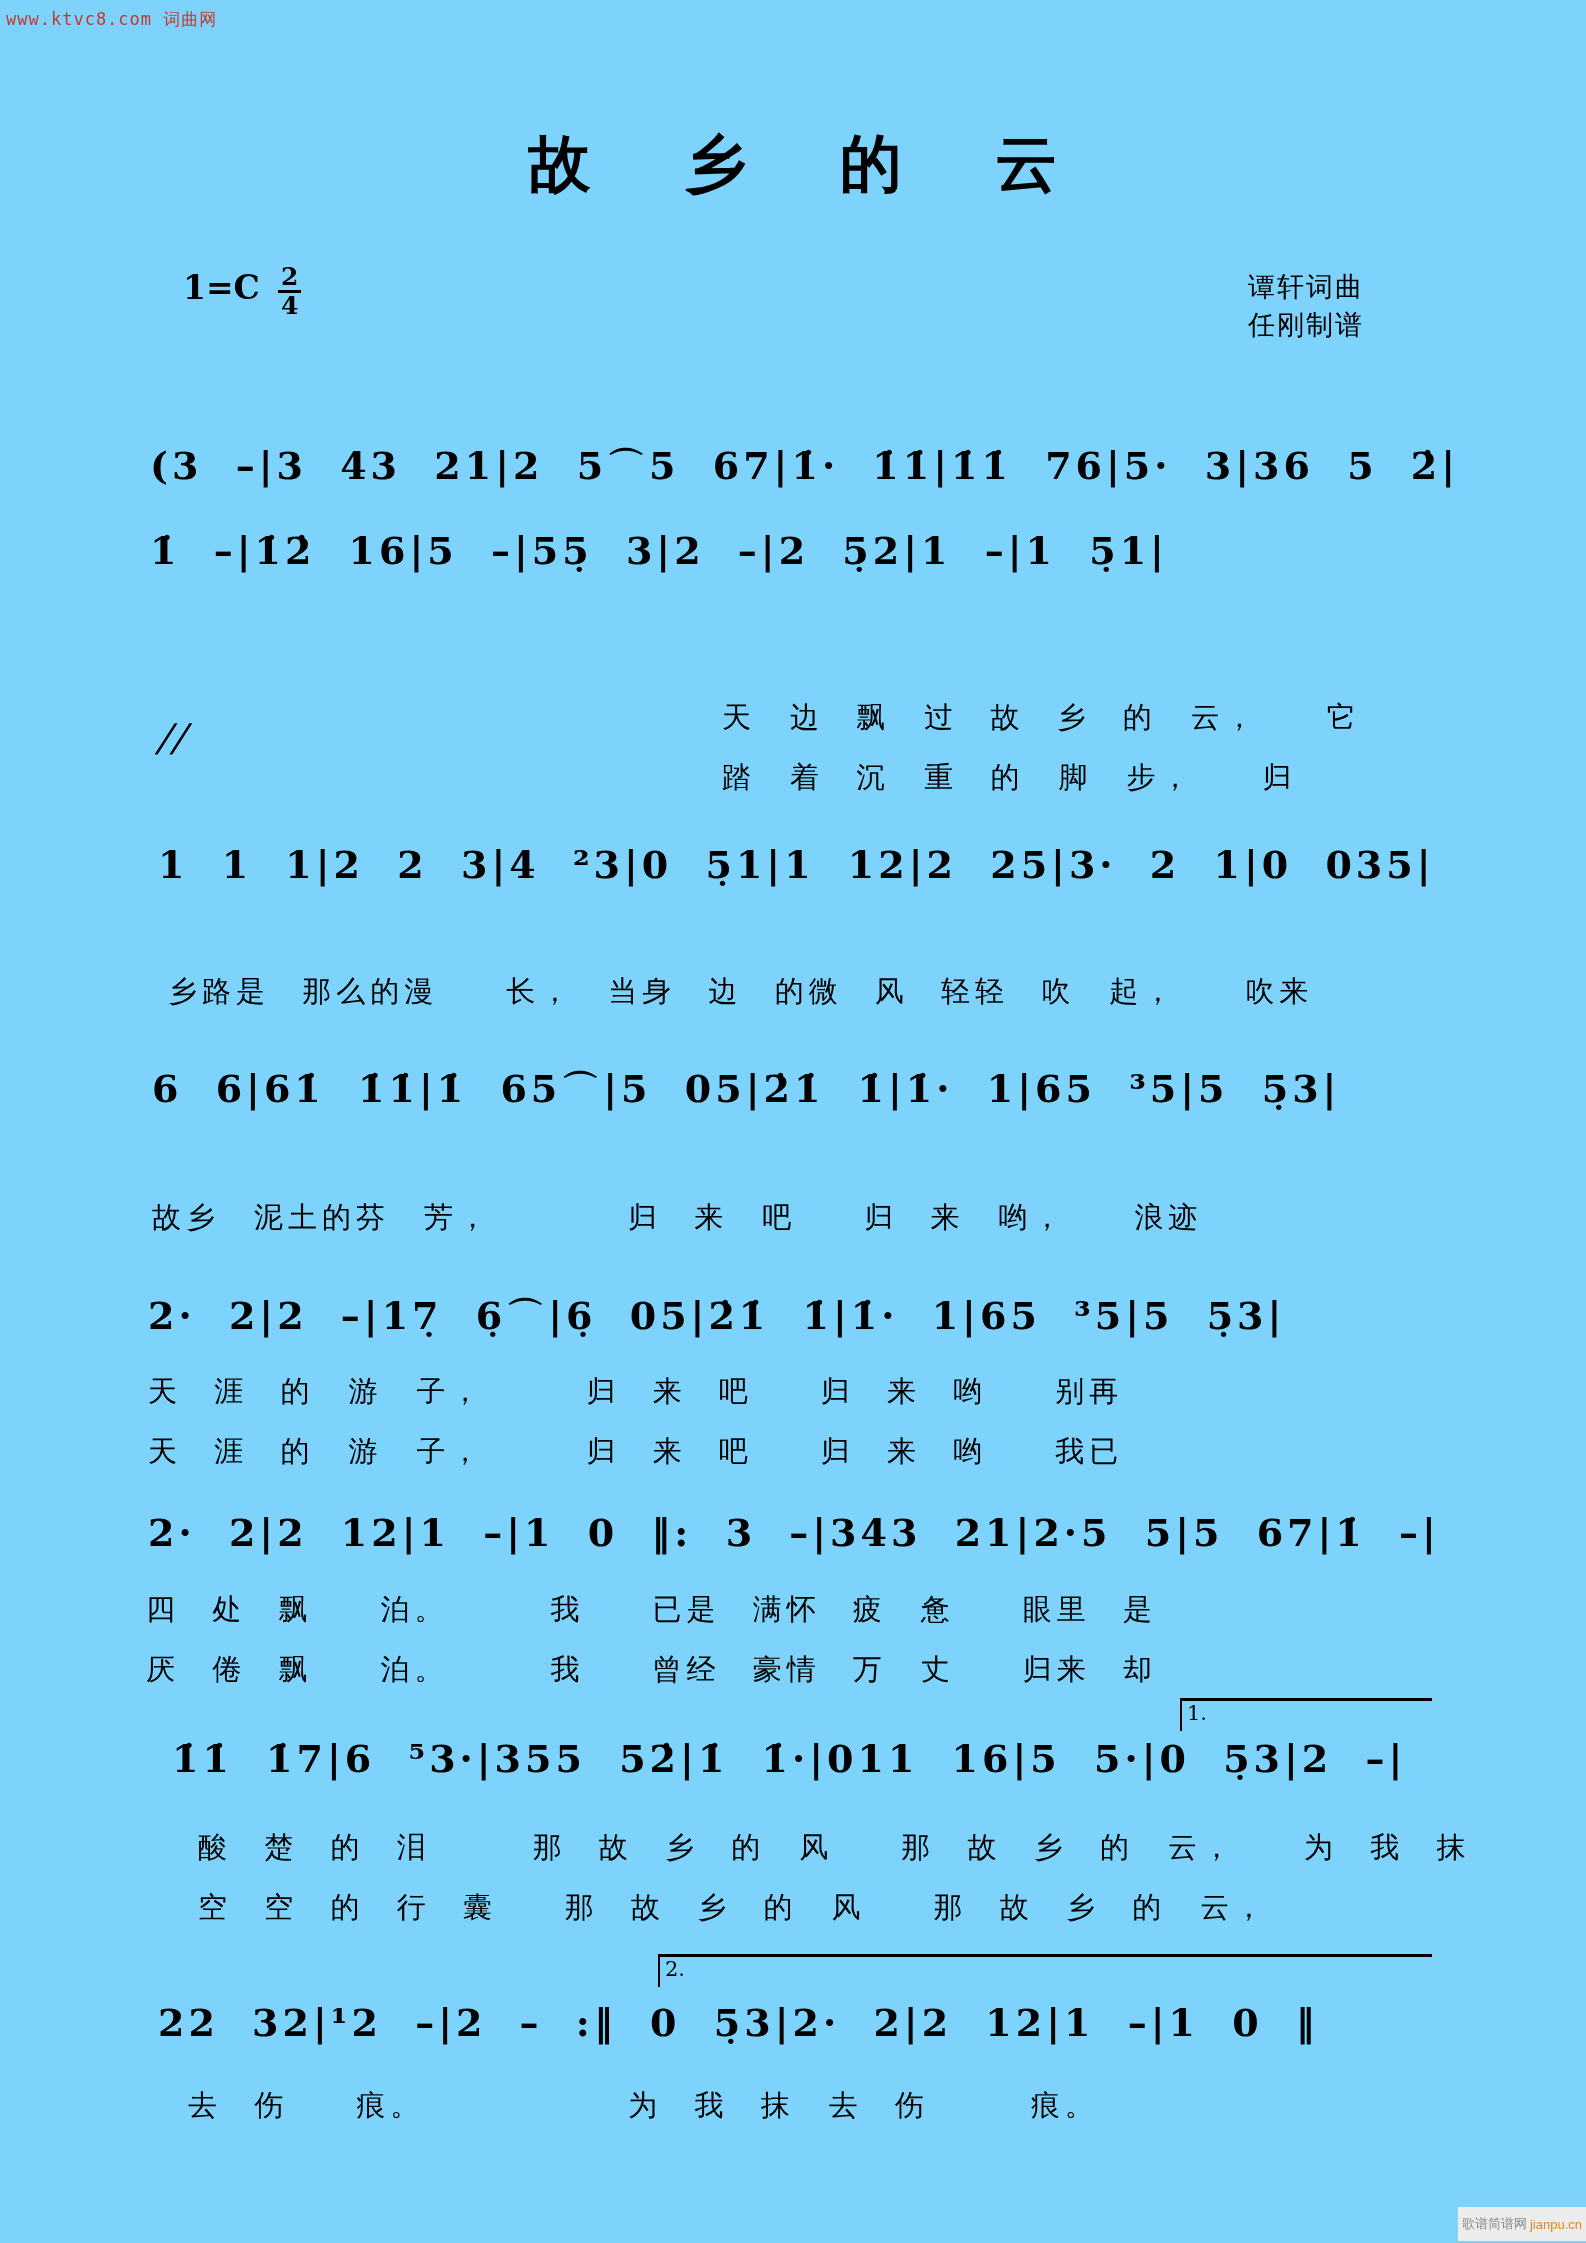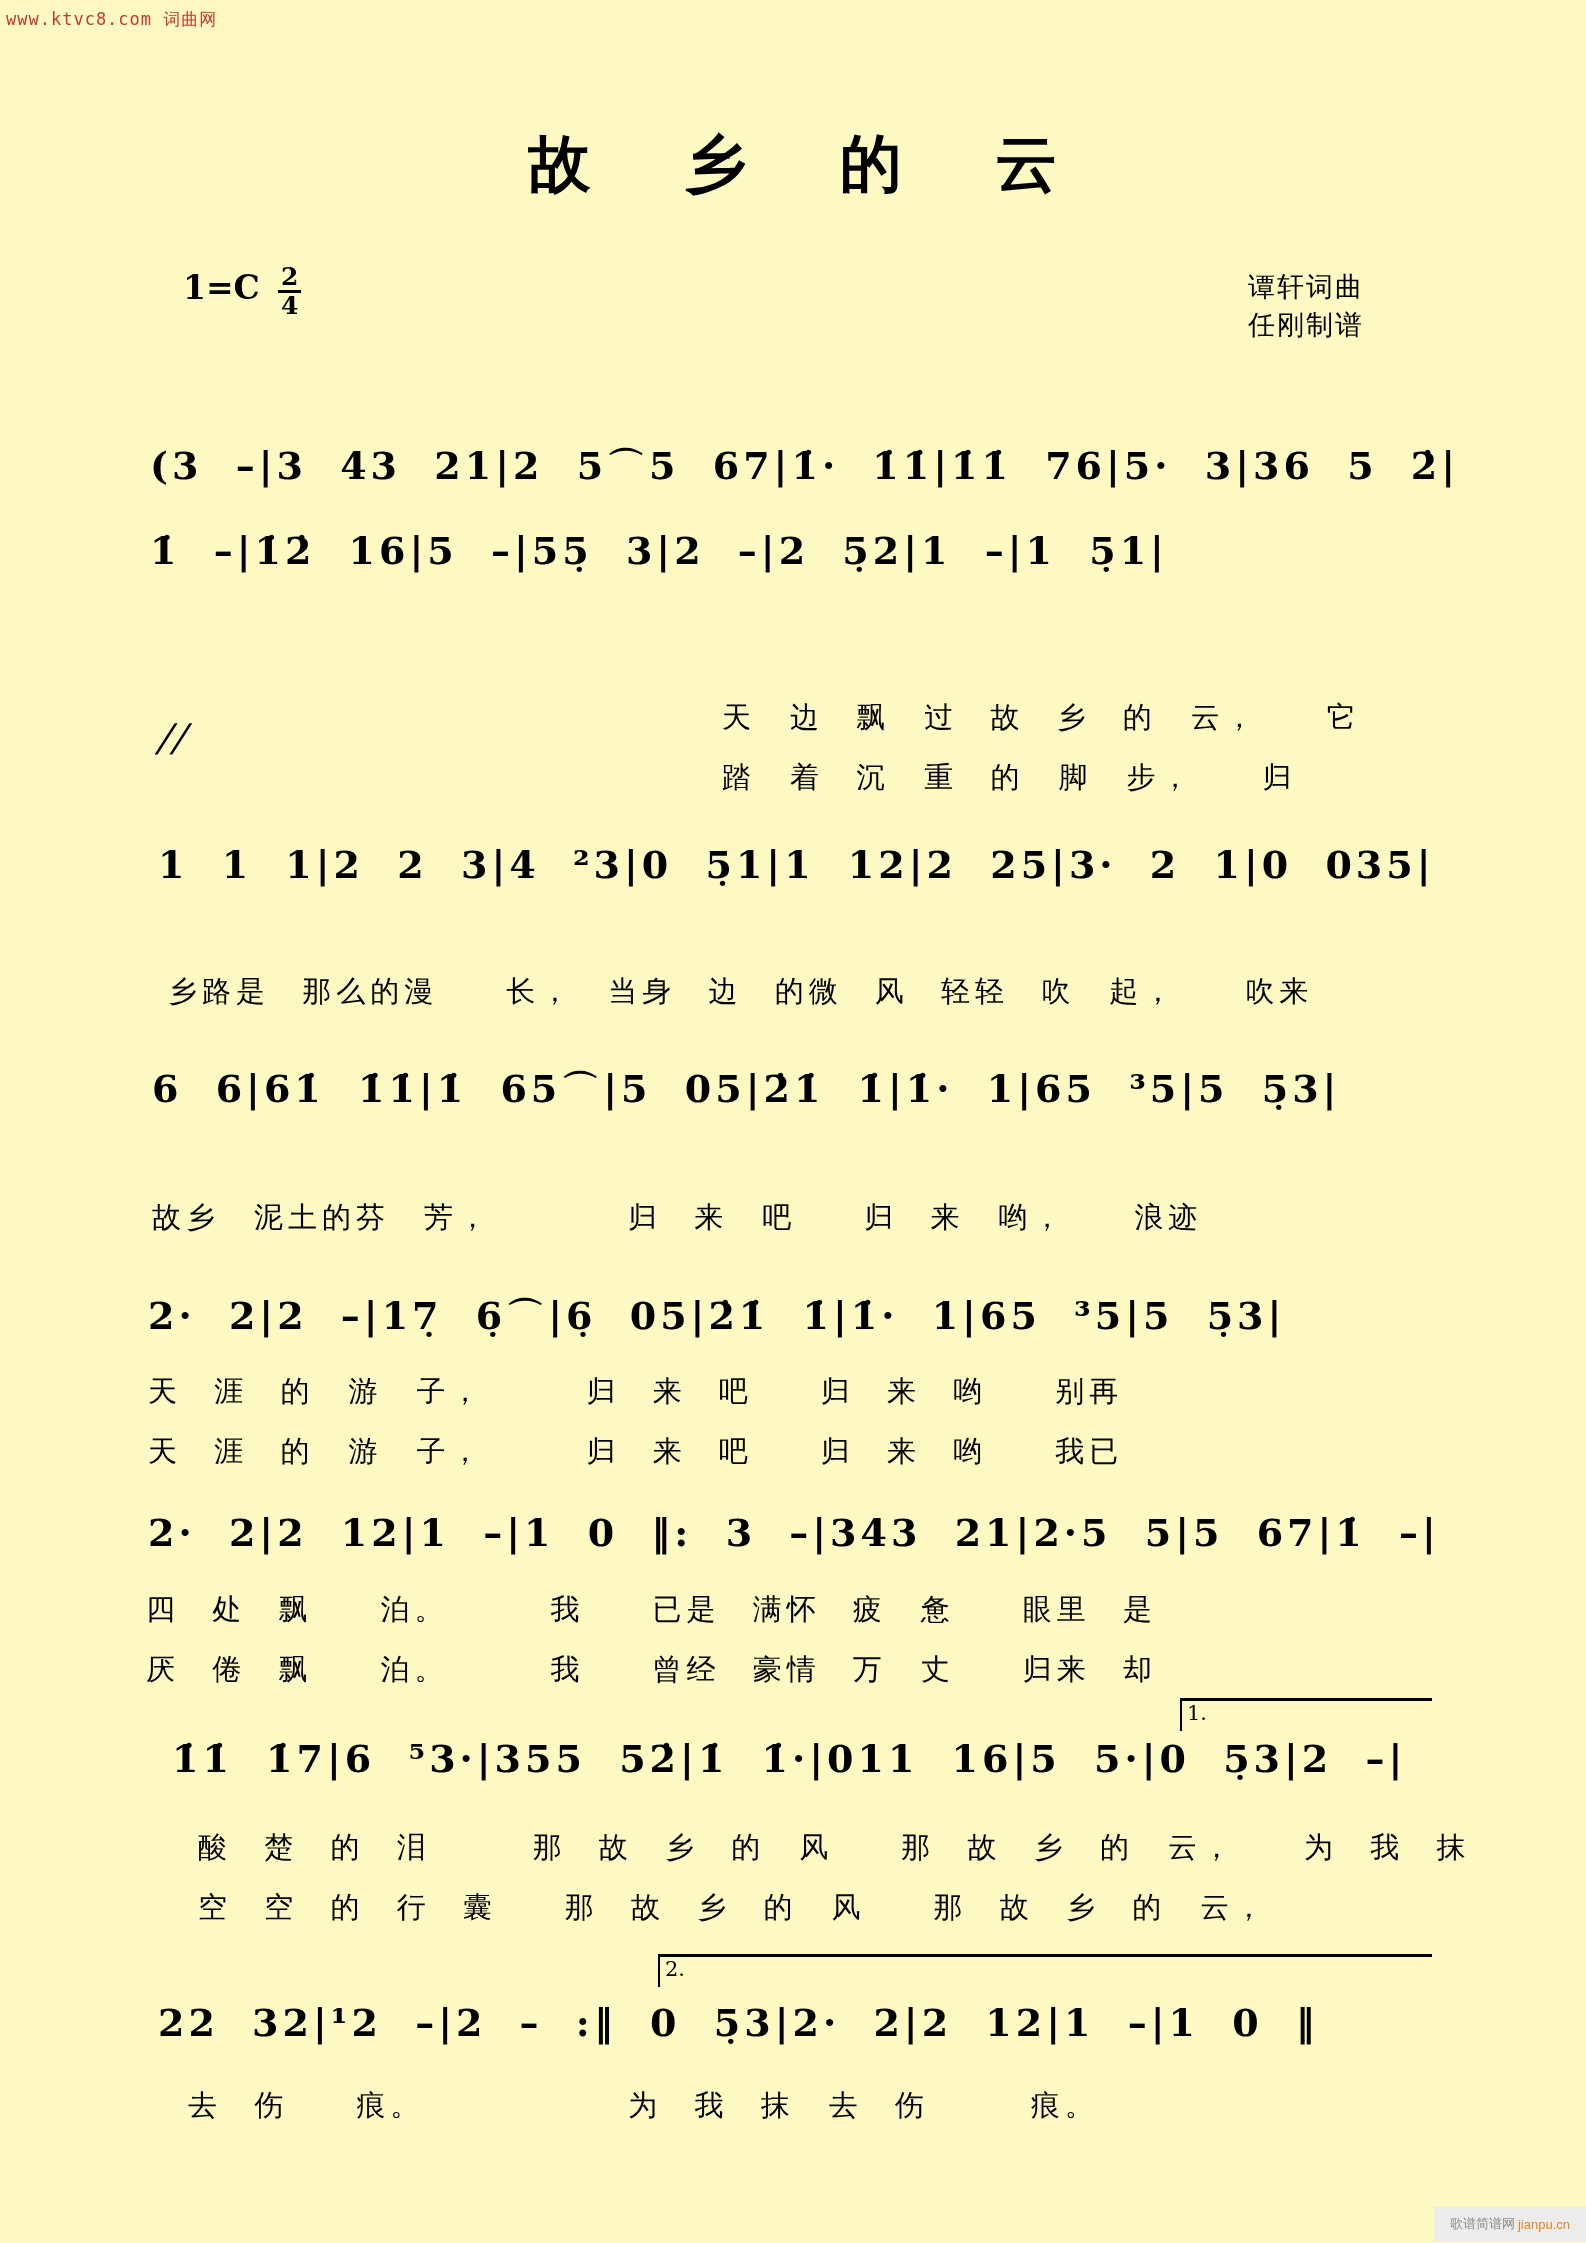--- a/index.html
+++ b/index.html
@@ -1,37 +1,37 @@
 <!DOCTYPE html>
 <html><head>
 <meta charset="utf-8">
 <style>
   html,body{margin:0;padding:0;background:#fff;}
-  .page{position:relative;width:1586px;height:2243px;background:#fef9c3;overflow:hidden;
+  .page{position:relative;width:1586px;height:2243px;background:#7dd3fc;overflow:hidden;
         font-family:"DejaVu Serif", serif;color:#000;}
   .wm-top{position:absolute;left:6px;top:8px;font:400 17px "DejaVu Sans Mono", monospace;
           color:#c23a2e;letter-spacing:1px;}
   .title{position:absolute;left:0;right:0;top:122px;margin:0;text-align:center;
          font:900 62px "DejaVu Serif", serif;letter-spacing:36px;text-indent:36px;}
   .keymeter{position:absolute;left:183px;top:268px;font:700 33px "DejaVu Serif", serif;
             display:flex;align-items:flex-start;}
   .meter{display:inline-flex;flex-direction:column;align-items:center;margin-left:18px;
          font:700 25px "DejaVu Serif", serif;line-height:1.05;margin-top:-4px;}
   .meter .mt{border-bottom:3px solid #000;padding:0 3px;}
   .credits{position:absolute;left:1248px;top:268px;font:400 27px "DejaVu Serif", serif;
            line-height:38px;letter-spacing:2px;}
   .breath{position:absolute;left:160px;top:716px;font:400 38px "DejaVu Serif", serif;
           transform:skewX(-18deg);letter-spacing:2px;}
   .notes{position:absolute;white-space:nowrap;font:700 38px "DejaVu Serif", serif;
          letter-spacing:4px;word-spacing:16px;}
   .lyric{position:absolute;white-space:nowrap;font:400 29px "DejaVu Serif", serif;
          letter-spacing:5px;word-spacing:18px;}
   .volta{position:absolute;border-top:3px solid #000;border-left:2px solid #000;height:30px;}
   .volta span{display:inline-block;padding:0 0 0 5px;font:400 21px "DejaVu Serif", serif;}
-  .wm-bottom{position:absolute;right:0;bottom:2px;width:152px;height:34px;background:#ececec;
+  .wm-bottom{position:absolute;right:0;bottom:2px;width:128px;height:34px;background:#ececec;
              display:flex;align-items:center;justify-content:center;font:400 13px "Liberation Sans", sans-serif;}
   .wm-bottom .site{color:#8a8a8a;}
   .wm-bottom .org{color:#e8821e;margin-left:3px;}
 </style>
 </head>
 <body>
 
 <div class="page">
 
   <div class="wm-top">www.ktvc8.com 词曲网</div>

